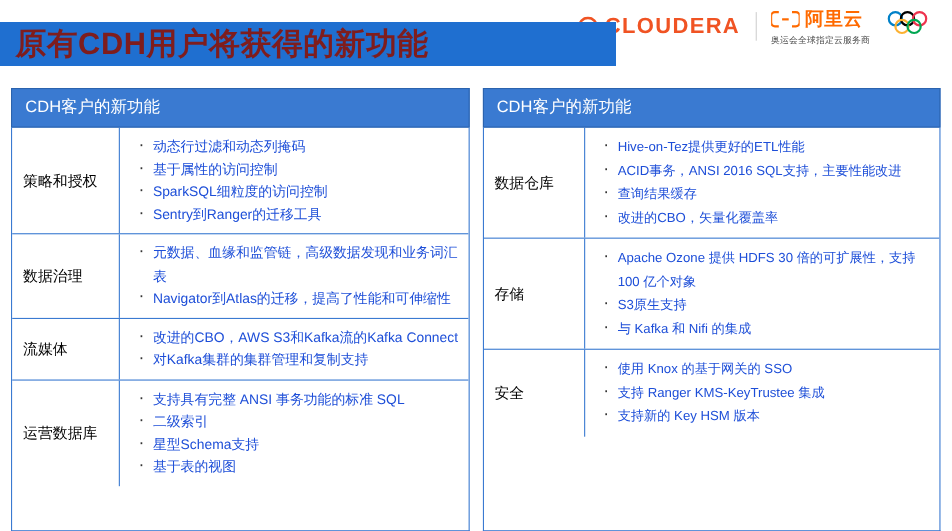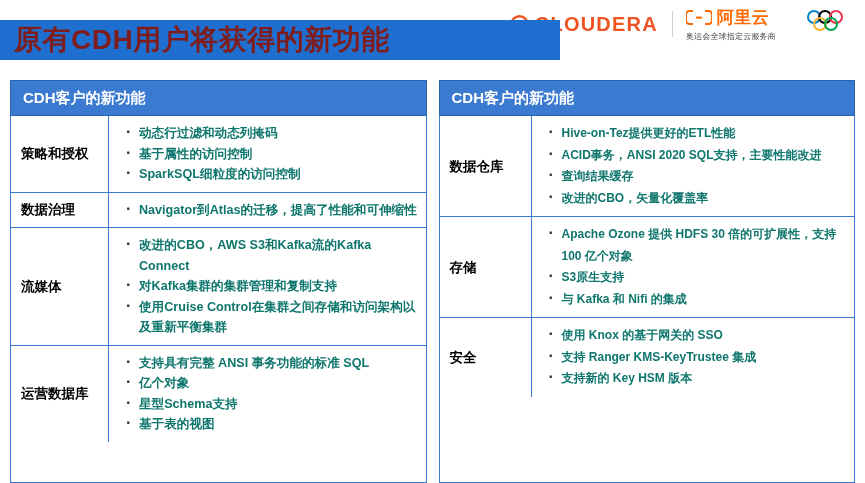--- a/index.html
+++ b/index.html
@@ -46,21 +46,21 @@
   .brand-divider {
     width: 1px;
     height: 26px;
     background: #d0d0d0;
     margin-right: 13px;
   }
   .brand-aliyun {
     display: flex;
     flex-direction: column;
     align-items: flex-start;
-    margin-right: 31px;
+    margin-right: 16px;
   }
   .aliyun-top {
     display: flex;
     align-items: center;
     gap: 5px;
   }
   .aliyun-logo {
     width: 26px; height: 17px;
     position: relative;
     flex: none;
@@ -122,21 +122,20 @@
     left: 10px;
     right: 10px;
     bottom: 0;
     display: flex;
     gap: 12px;
   }
   .table-col {
     flex: 1 1 0;
     display: flex;
     flex-direction: column;
-    font-weight: bold;
   }
   .tbl-header {
     background: #3a7ad1;
     color: #ffffff;
     font-size: 15px;
     padding: 7px 12px;
     border: 1px solid #2b63ae;
     line-height: 20px;
   }
   .tbl-body {
@@ -170,21 +169,21 @@
     padding: 7px 8px 7px 12px;
   }
   .cell-items ul {
     margin: 0;
     padding: 0 0 0 16px;
     list-style: none;
   }
   .cell-items li {
     position: relative;
     font-size: 12.6px;
-    color: #0f766e;
+    color: #1d4ed8;
     line-height: 20.5px;
     padding-left: 2px;
   }
   .cell-items li::before {
     content: "\00B7";
     position: absolute;
     left: -11px;
     top: -1px;
     font-size: 16px;
     color: #333;
@@ -243,69 +242,70 @@
       <div class="tbl-header">CDH客户的新功能</div>
       <div class="tbl-body">
 
         <div class="row">
           <div class="cell-label">策略和授权</div>
           <div class="cell-items">
             <ul>
               <li>动态行过滤和动态列掩码</li>
               <li>基于属性的访问控制</li>
               <li>SparkSQL细粒度的访问控制</li>
+              <li>Sentry到Ranger的迁移工具</li>
             </ul>
           </div>
         </div>
 
         <div class="row">
           <div class="cell-label">数据治理</div>
           <div class="cell-items">
             <ul>
+              <li>元数据、血缘和监管链，高级数据发现和业务词汇表</li>
               <li>Navigator到Atlas的迁移，提高了性能和可伸缩性</li>
             </ul>
           </div>
         </div>
 
         <div class="row">
           <div class="cell-label">流媒体</div>
           <div class="cell-items">
             <ul>
               <li>改进的CBO，AWS S3和Kafka流的Kafka Connect</li>
               <li>对Kafka集群的集群管理和复制支持</li>
-              <li>使用Cruise Control在集群之间存储和访问架构以及重新平衡集群</li>
             </ul>
           </div>
         </div>
 
         <div class="row">
           <div class="cell-label">运营数据库</div>
           <div class="cell-items">
             <ul>
               <li>支持具有完整 ANSI 事务功能的标准 SQL</li>
-              <li>亿个对象</li>
+              <li>二级索引</li>
               <li>星型Schema支持</li>
               <li>基于表的视图</li>
             </ul>
           </div>
         </div>
 
       </div>
     </div>
 
     <div class="table-col right">
       <div class="tbl-header">CDH客户的新功能</div>
       <div class="tbl-body">
 
         <div class="row">
           <div class="cell-label">数据仓库</div>
           <div class="cell-items">
             <ul>
               <li>Hive-on-Tez提供更好的ETL性能</li>
-              <li>ACID事务，ANSI 2020 SQL支持，主要性能改进</li>
+              <li>ACID事务，ANSI 2016 SQL支持，主要性能改进</li>
               <li>查询结果缓存</li>
               <li>改进的CBO，矢量化覆盖率</li>
             </ul>
           </div>
         </div>
 
         <div class="row">
           <div class="cell-label">存储</div>
           <div class="cell-items">
             <ul>

